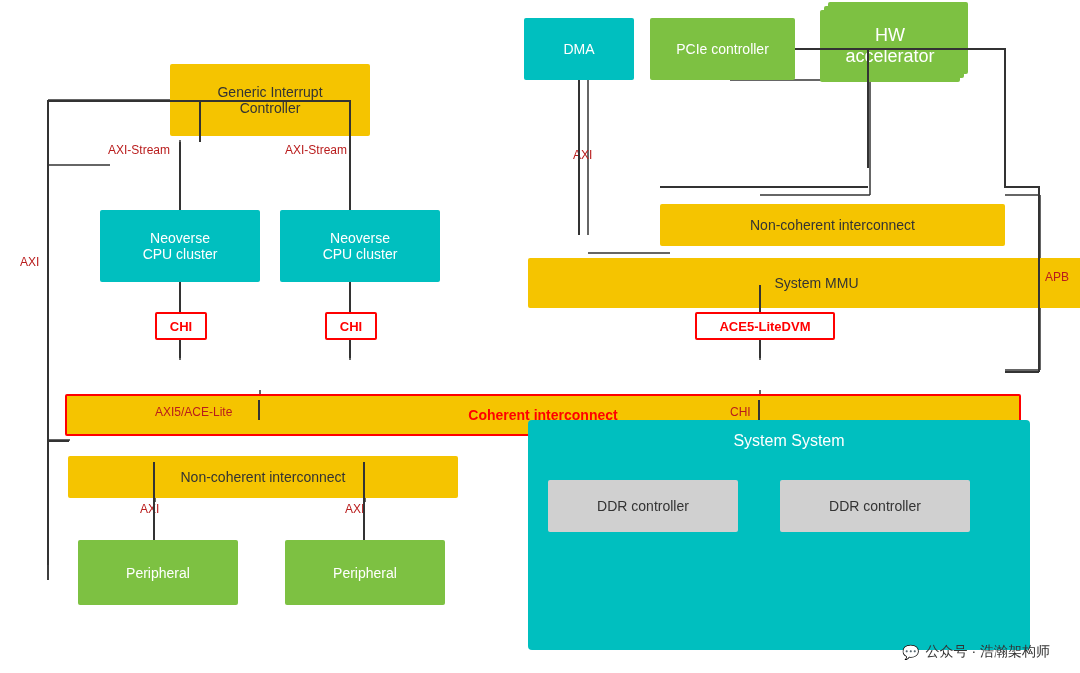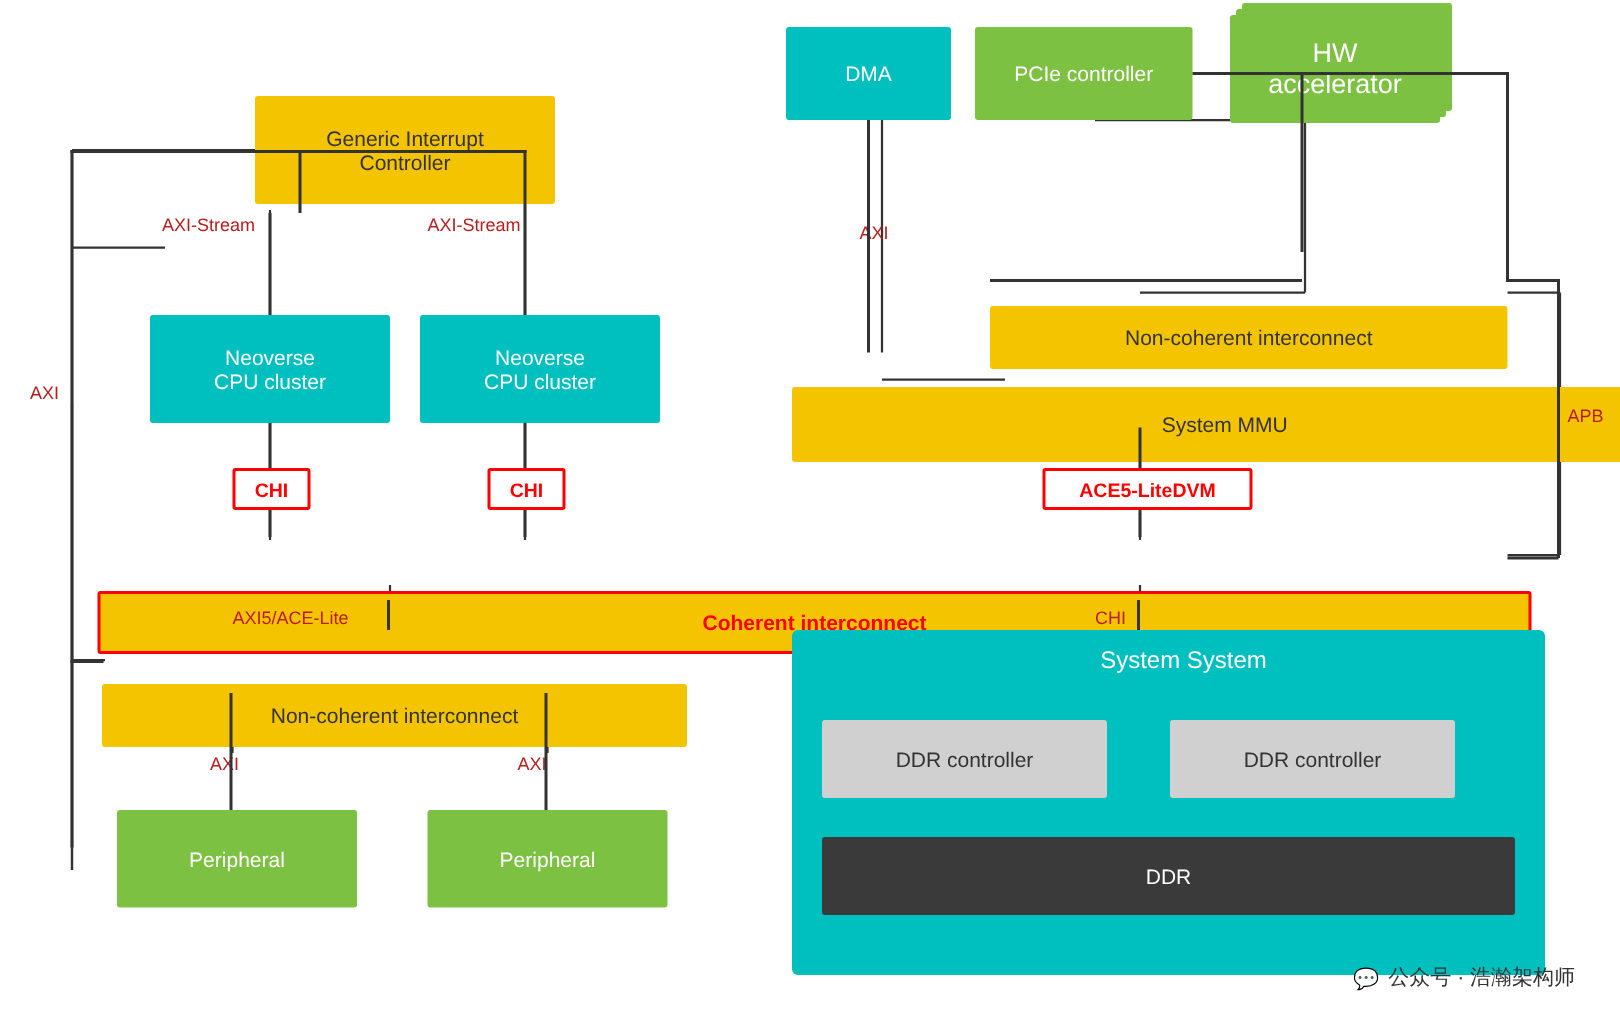--- a/index.html
+++ b/index.html
@@ -257,23 +257,20 @@
   </div>
 
   <div class="box box-gray-light" style="left:548px; top:480px; width:190px; height:52px;">
     <span>DDR controller</span>
   </div>
 
   <div class="box box-gray-light" style="left:780px; top:480px; width:190px; height:52px;">
     <span>DDR controller</span>
   </div>
 
-  <div class="box box-gray-dark" style="left:548px; top:558px; width:462px; height:52px;">
-    <span>DDR</span>
-  </div>
 
   <div class="label" style="left:140px; top:502px;">
     <span>AXI</span>
   </div>
 
   <div class="label" style="left:345px; top:502px;">
     <span>AXI</span>
   </div>
 
   <div class="box box-green" style="left:78px; top:540px; width:160px; height:65px;">

